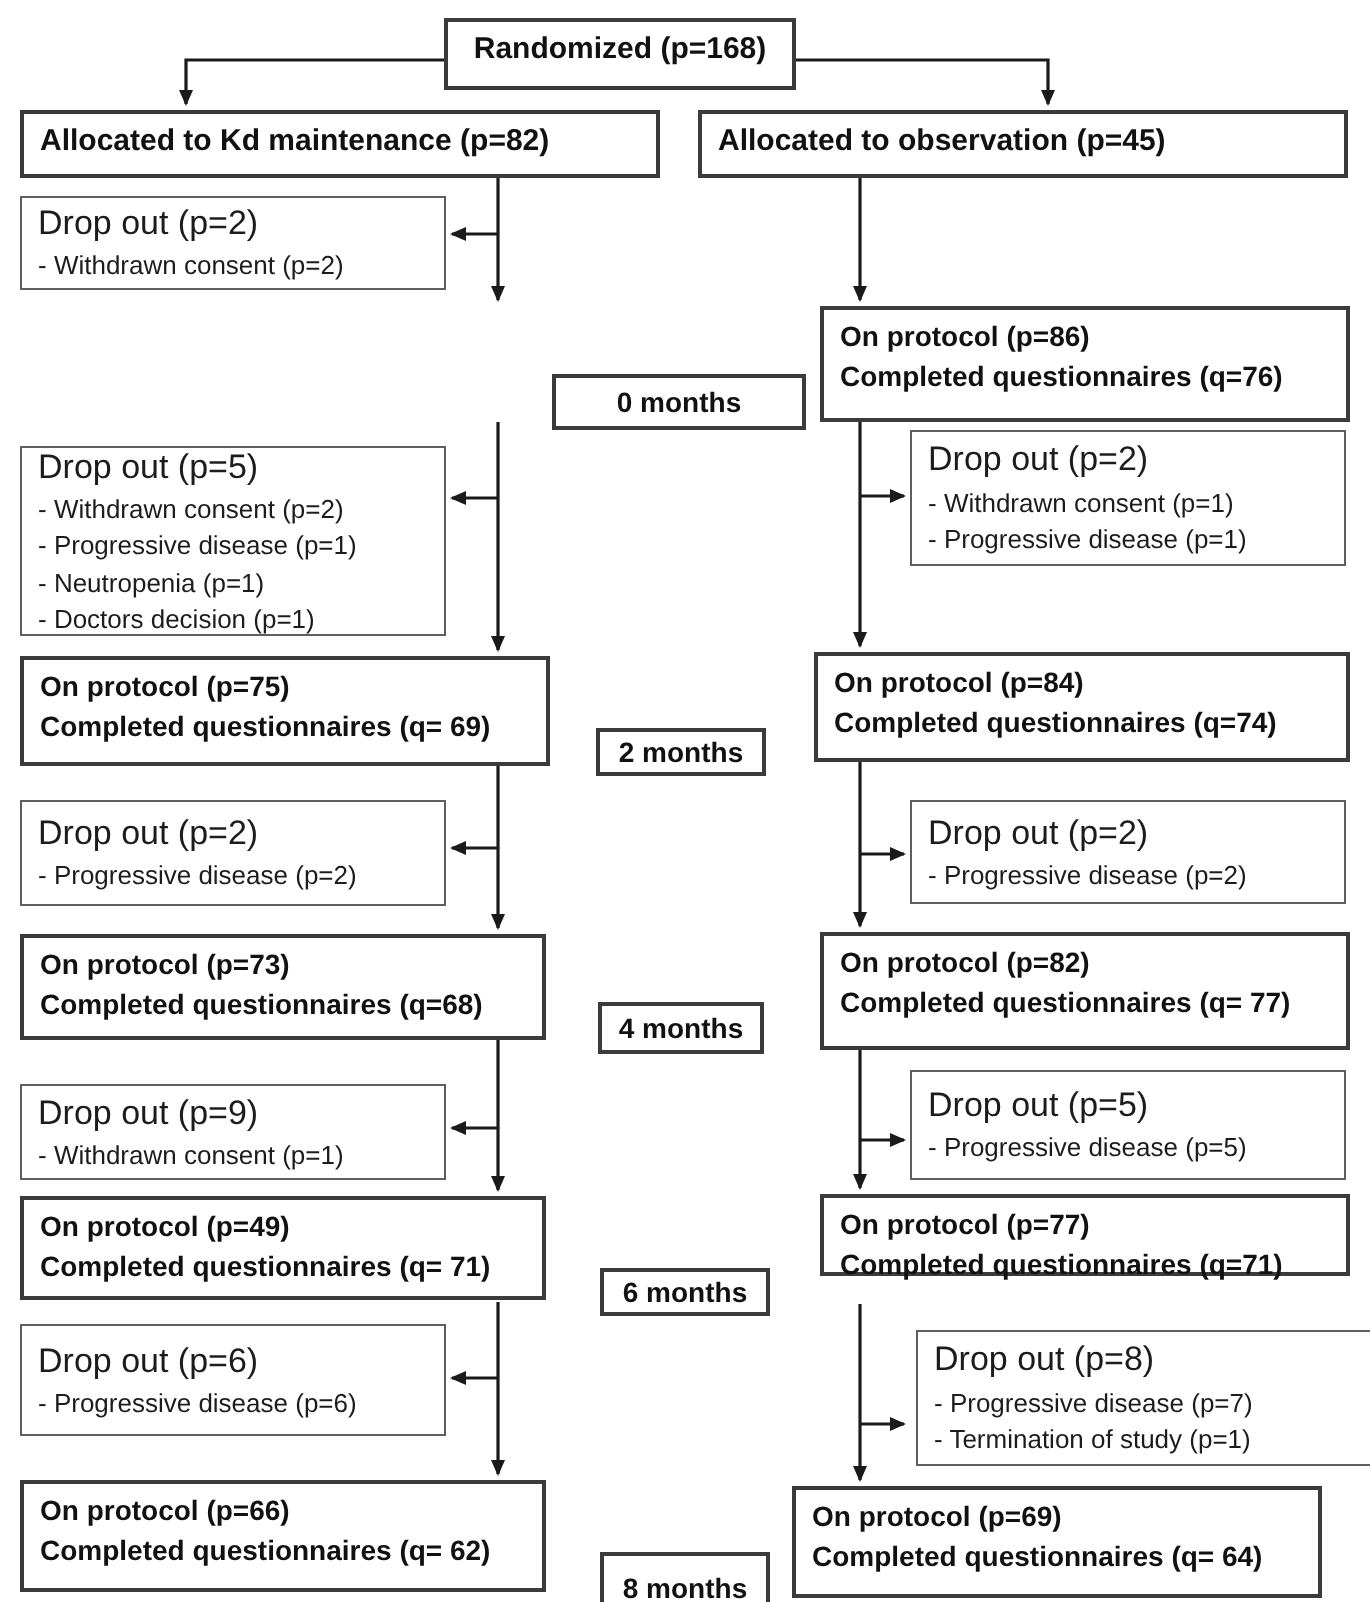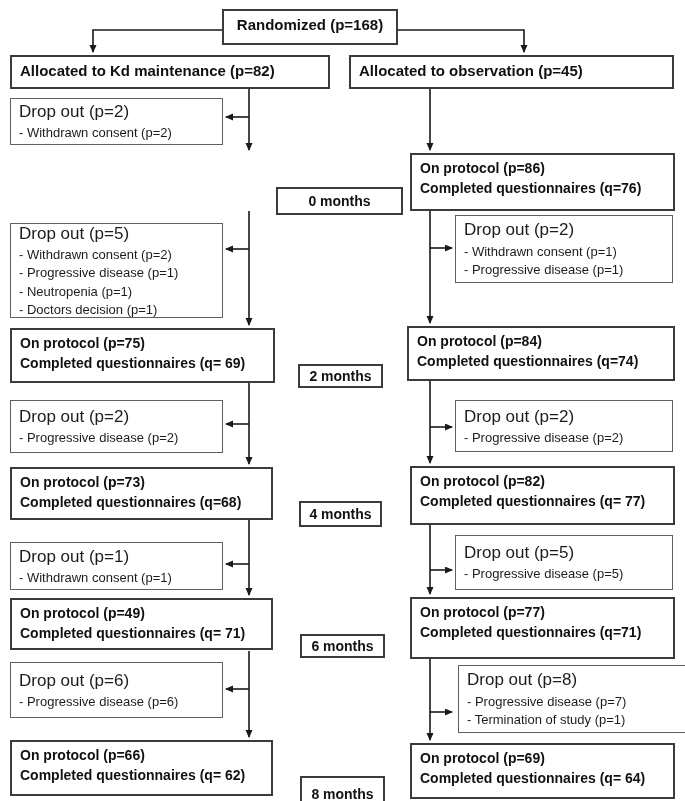--- a/index.html
+++ b/index.html
@@ -114,21 +114,21 @@
     <div>- Neutropenia (p=1)</div>
     <div>- Doctors decision (p=1)</div>
   </div>
 
   <div class="box dropout" style="left:10px;top:400px;width:213px;height:53px">
     <div class="do-title">Drop out (p=2)</div>
     <div>- Progressive disease (p=2)</div>
   </div>
 
   <div class="box dropout" style="left:10px;top:542px;width:213px;height:48px">
-    <div class="do-title">Drop out (p=1)</div>
+    <div class="do-title">Drop out (p=9)</div>
     <div>- Withdrawn consent (p=1)</div>
   </div>
 
   <div class="box dropout" style="left:10px;top:662px;width:213px;height:56px">
     <div class="do-title">Drop out (p=6)</div>
     <div>- Progressive disease (p=6)</div>
   </div>
 
   <div class="box strong" style="left:10px;top:328px;width:265px;height:55px">
     <div>On protocol (p=75)</div>
@@ -168,25 +168,25 @@
     <div>Completed questionnaires (q=76)</div>
   </div>
   <div class="box strong" style="left:407px;top:326px;width:268px;height:55px">
     <div>On protocol (p=84)</div>
     <div>Completed questionnaires (q=74)</div>
   </div>
   <div class="box strong" style="left:410px;top:466px;width:265px;height:59px">
     <div>On protocol (p=82)</div>
     <div>Completed questionnaires (q= 77)</div>
   </div>
-  <div class="box strong" style="left:410px;top:597px;width:265px;height:62px">
+  <div class="box strong" style="left:410px;top:597px;width:265px;height:41px">
     <div>On protocol (p=77)</div>
     <div>Completed questionnaires (q=71)</div>
   </div>
-  <div class="box strong" style="left:410px;top:743px;width:265px;height:56px">
+  <div class="box strong" style="left:396px;top:743px;width:265px;height:56px">
     <div>On protocol (p=69)</div>
     <div>Completed questionnaires (q= 64)</div>
   </div>
 
   <div class="box dropout" style="left:455px;top:215px;width:218px;height:68px">
     <div class="do-title">Drop out (p=2)</div>
     <div>- Withdrawn consent (p=1)</div>
     <div>- Progressive disease (p=1)</div>
   </div>
 

